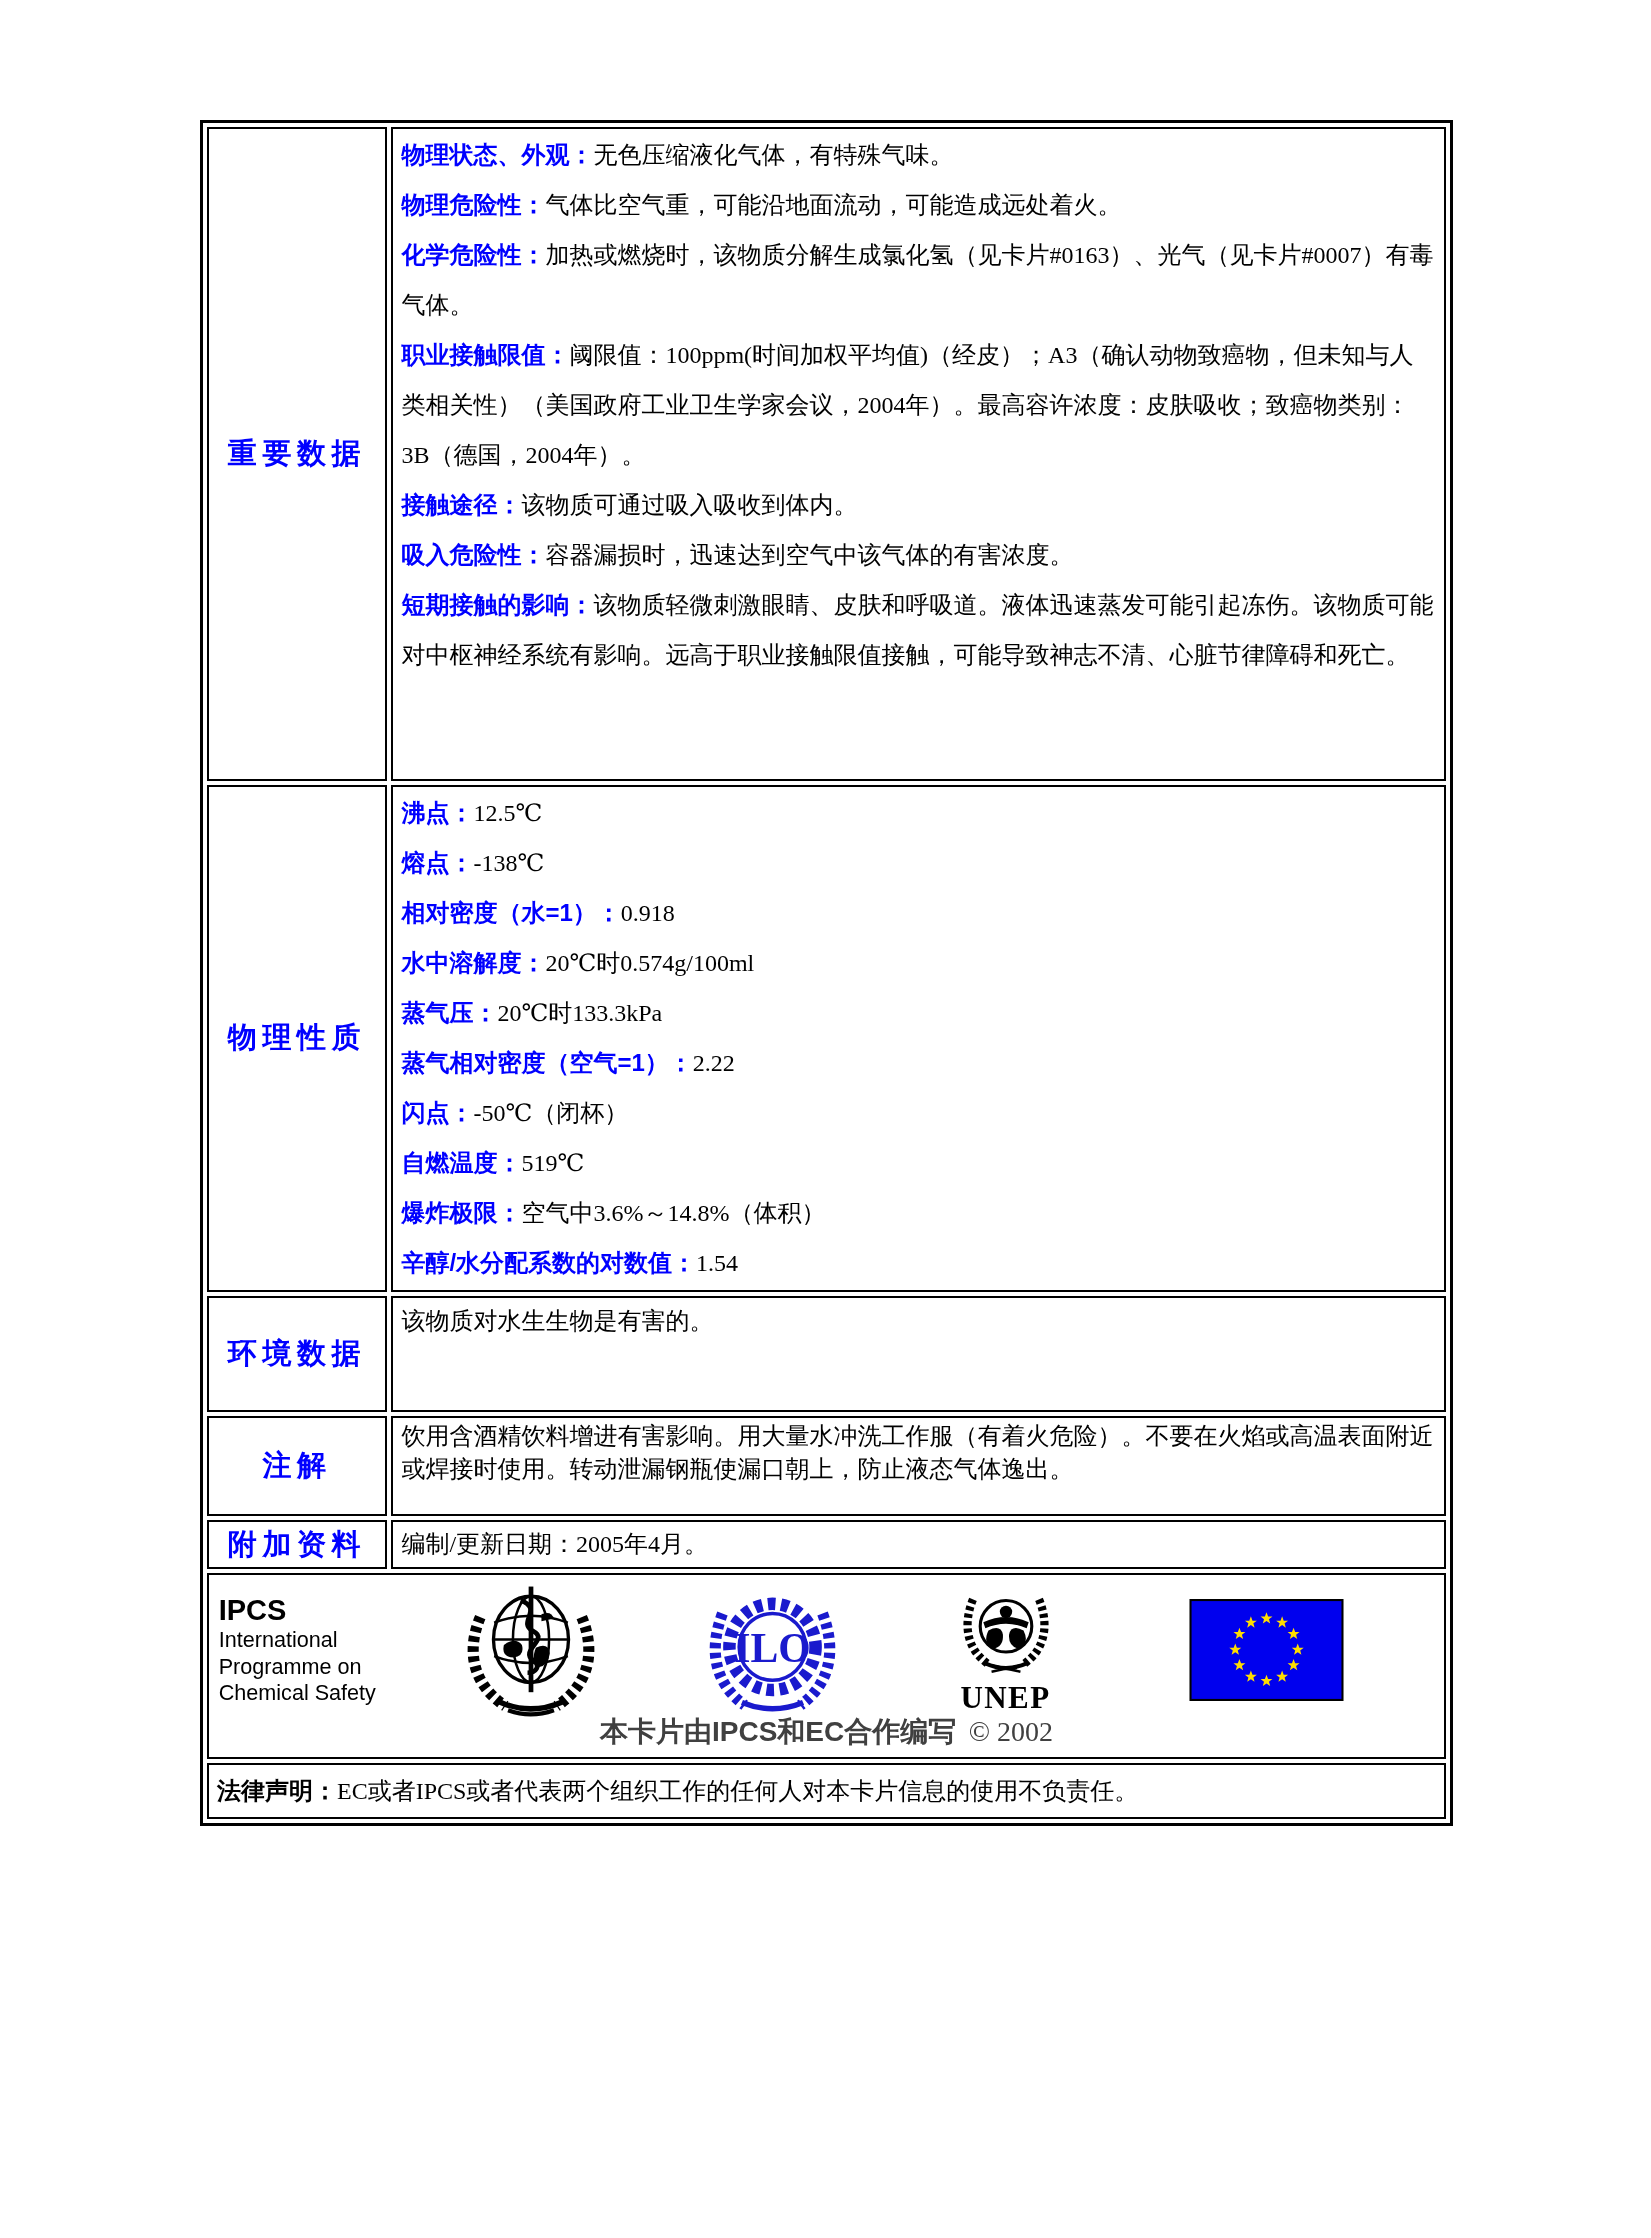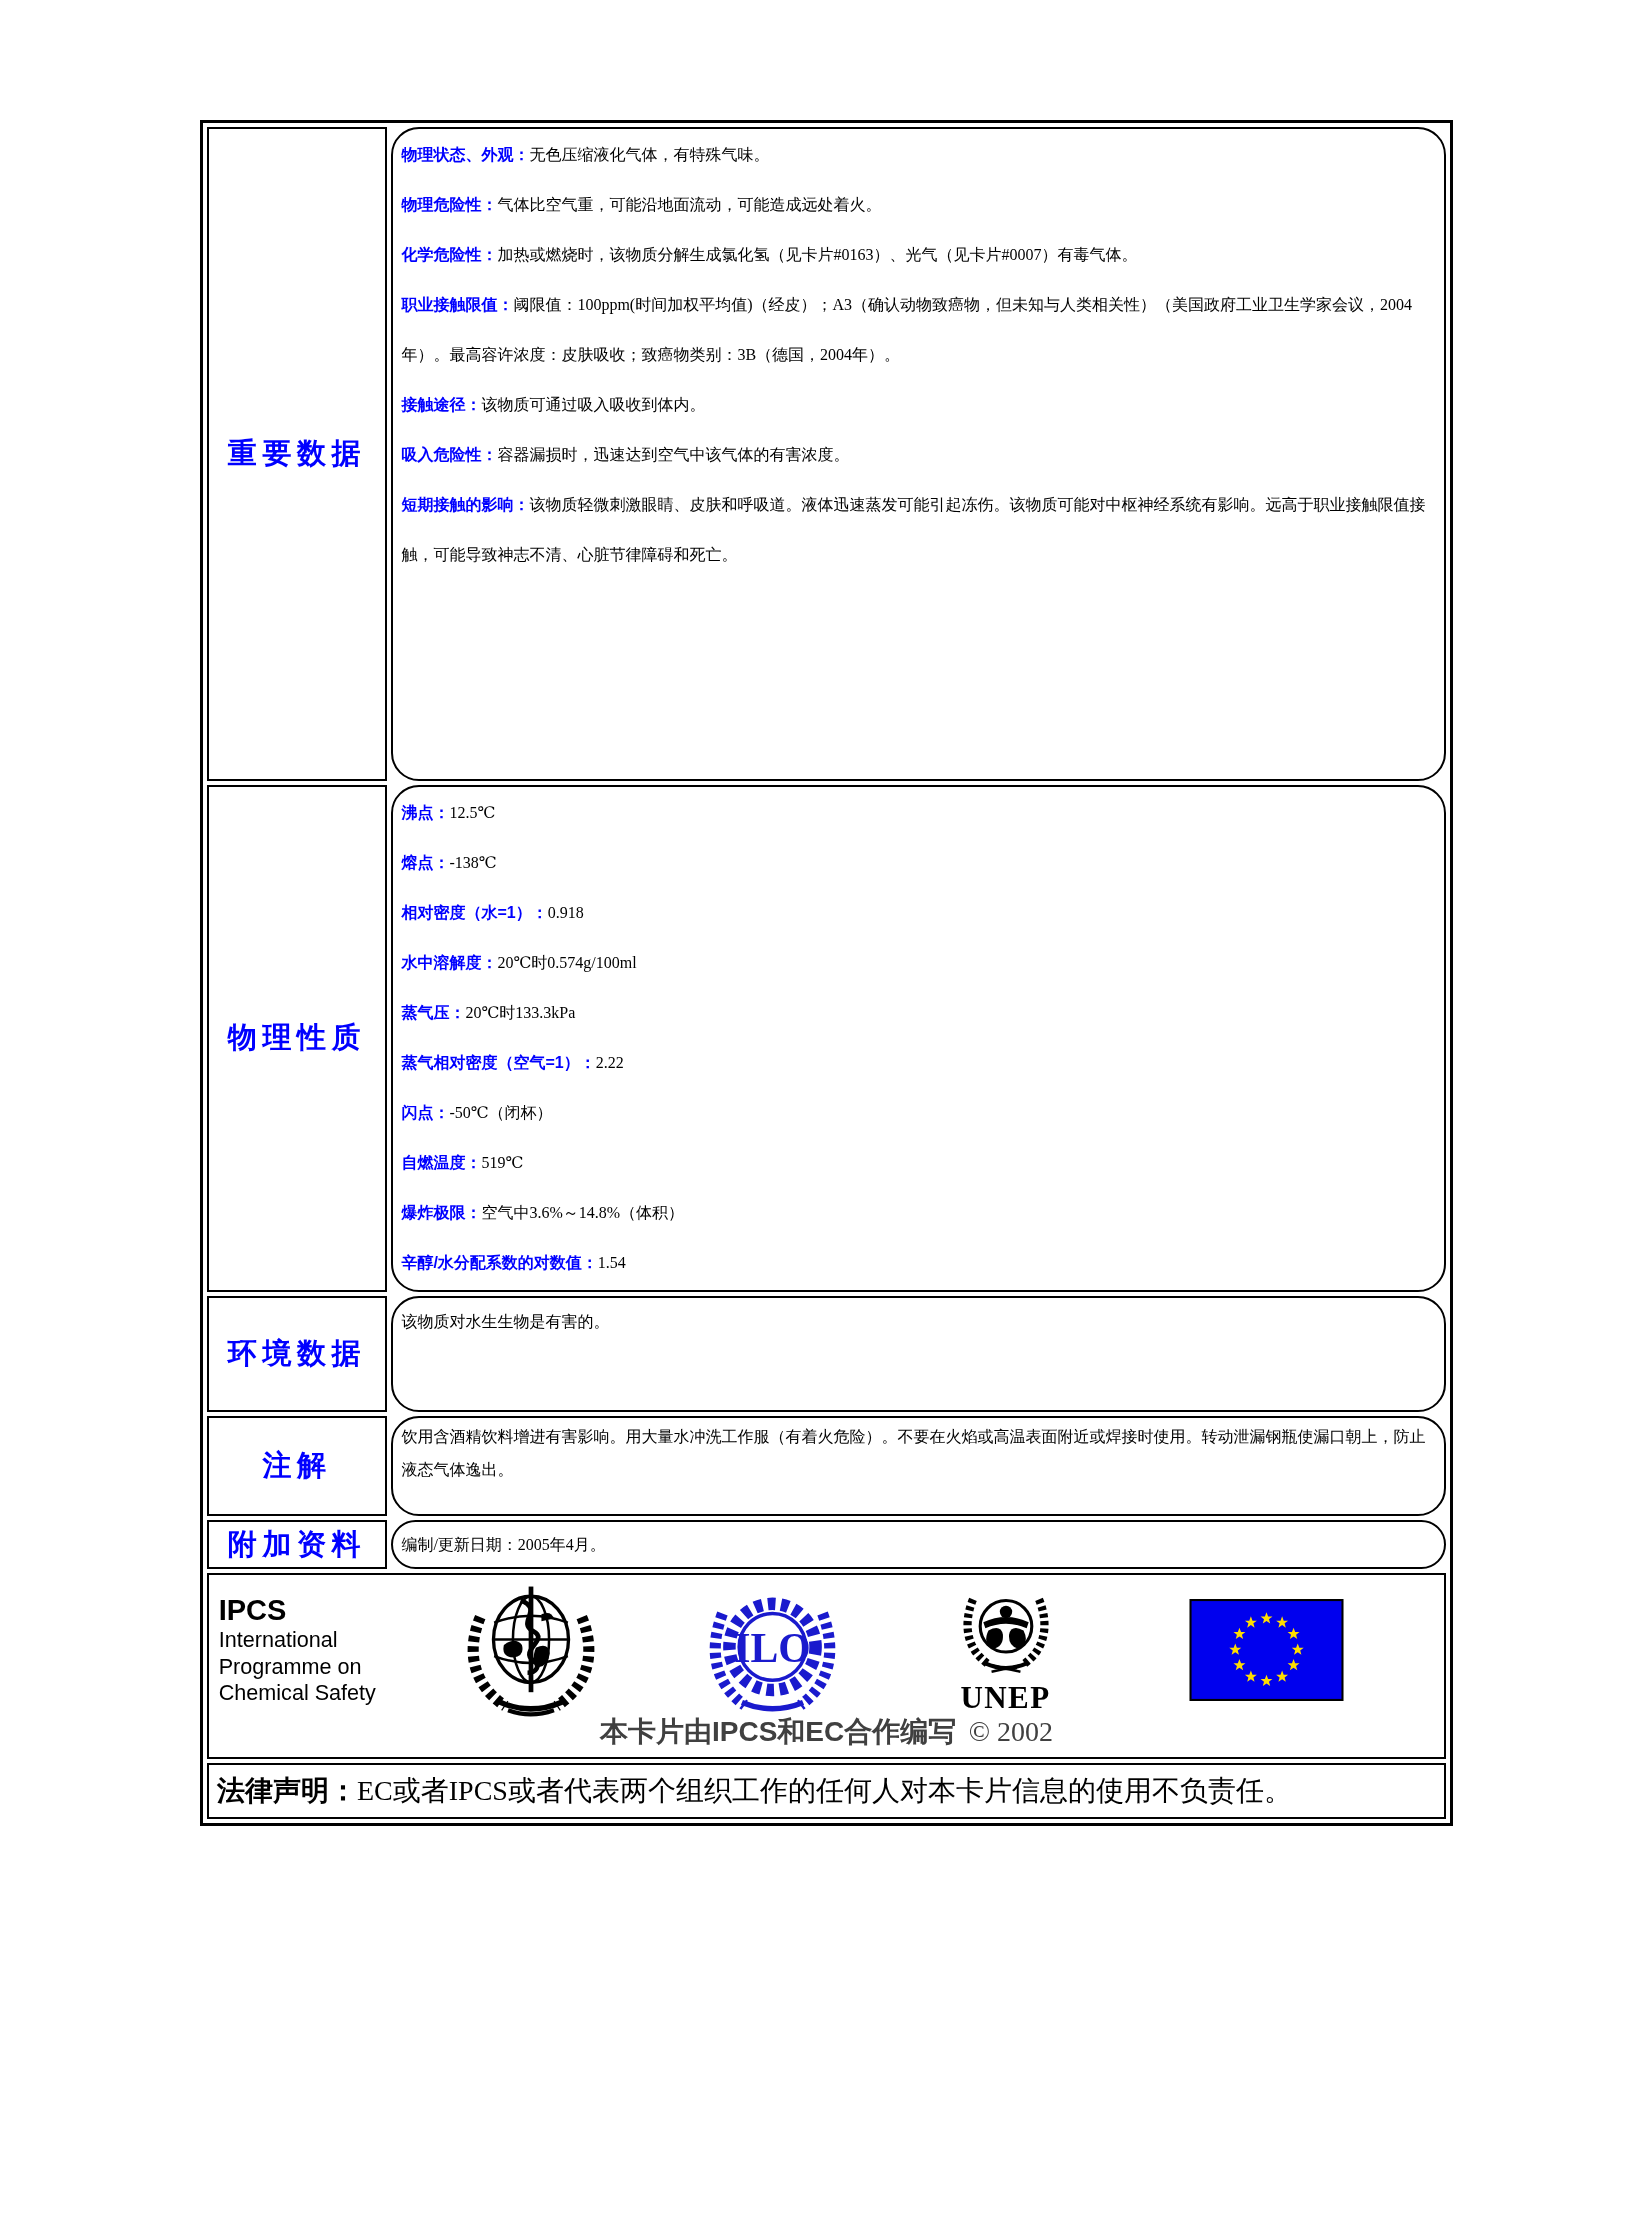--- a/index.html
+++ b/index.html
@@ -13,21 +13,21 @@
          font-size:50px;letter-spacing:15.3px;color:#ff0000;white-space:nowrap;}
 
   table.card{position:absolute;left:200px;top:120px;width:1253px;table-layout:fixed;
              border-collapse:separate;border-spacing:4.9px;border:3.5px solid #000;background:#fff;}
   col.c1{width:180px;}
   td.cell{border:2.1px solid #000;background:#fff;}
 
   td.label-cell{vertical-align:middle;text-align:center;
       font-family:Liberation Serif, serif;font-weight:bold;
       font-size:29px;letter-spacing:5.6px;color:#0000ff;padding:0;}
-  td.content-cell{vertical-align:top;padding:1.4px 8.4px;font-size:16px;line-height:50px;border-radius:28px;}
+  td.content-cell{vertical-align:top;padding:1.4px 8.4px;font-size:24px;line-height:50px;}
 
   .blue-label{font-family:"Liberation Sans","DejaVu Sans",sans-serif;font-weight:bold;color:#0000ff;}
 
   td.icsc-cell{height:60px;vertical-align:middle;padding:0 9.7px;}
   .icsc-row{display:flex;justify-content:space-between;align-items:center;font-size:28.5px;}
   .icsc-left .blue-label{font-size:28.5px;}
   .icsc-left .num{margin-left:9.7px;}
 
   td.h-important{height:647px;}
   td.h-physical{height:496px;}
@@ -51,21 +51,21 @@
   .logo-ilo{left:494px;top:8px;}
   .logo-unep{left:727px;top:9.7px;text-align:center;width:139px;}
   .unep-text{font-family:"Liberation Serif","DejaVu Serif",serif;font-weight:bold;
              font-size:31px;letter-spacing:1.4px;line-height:28px;color:#000;}
   .logo-eu{left:980px;top:24px;}
   .logos-caption{position:absolute;left:0;bottom:5.6px;width:100%;text-align:center;
                  color:#404040;font-size:28px;}
   .logos-caption .cap-bold{font-family:"Liberation Sans","DejaVu Sans",sans-serif;font-weight:bold;}
   .logos-caption .cap-c{font-family:"Liberation Serif","DejaVu Serif",serif;margin-left:12.5px;}
 
-  .legal-line{font-size:28px;padding:0 7px;}
+  .legal-line{font-size:24px;padding:0 7px;}
   .legal-label{font-family:"Liberation Sans","DejaVu Sans",sans-serif;font-weight:bold;color:#000;}
 </style>
 </head>
 <body>
 
 <div class="page">
 
 
   <table class="card">
     <colgroup>

